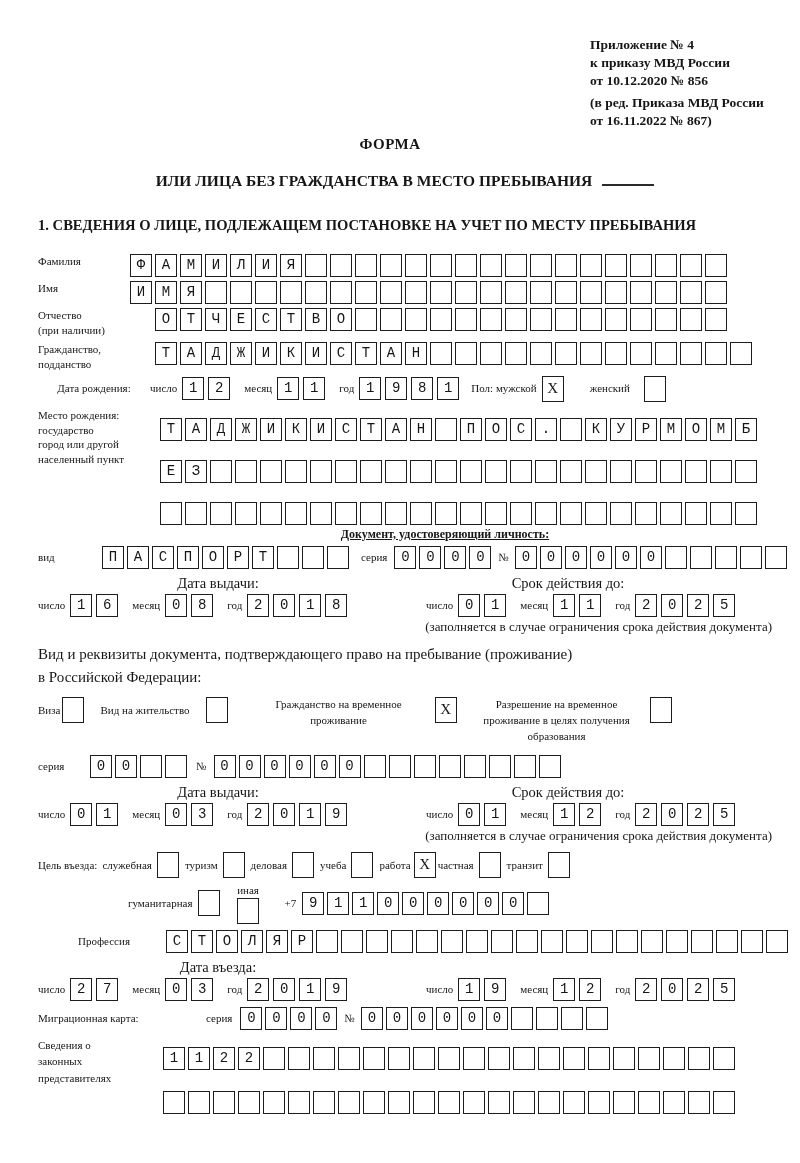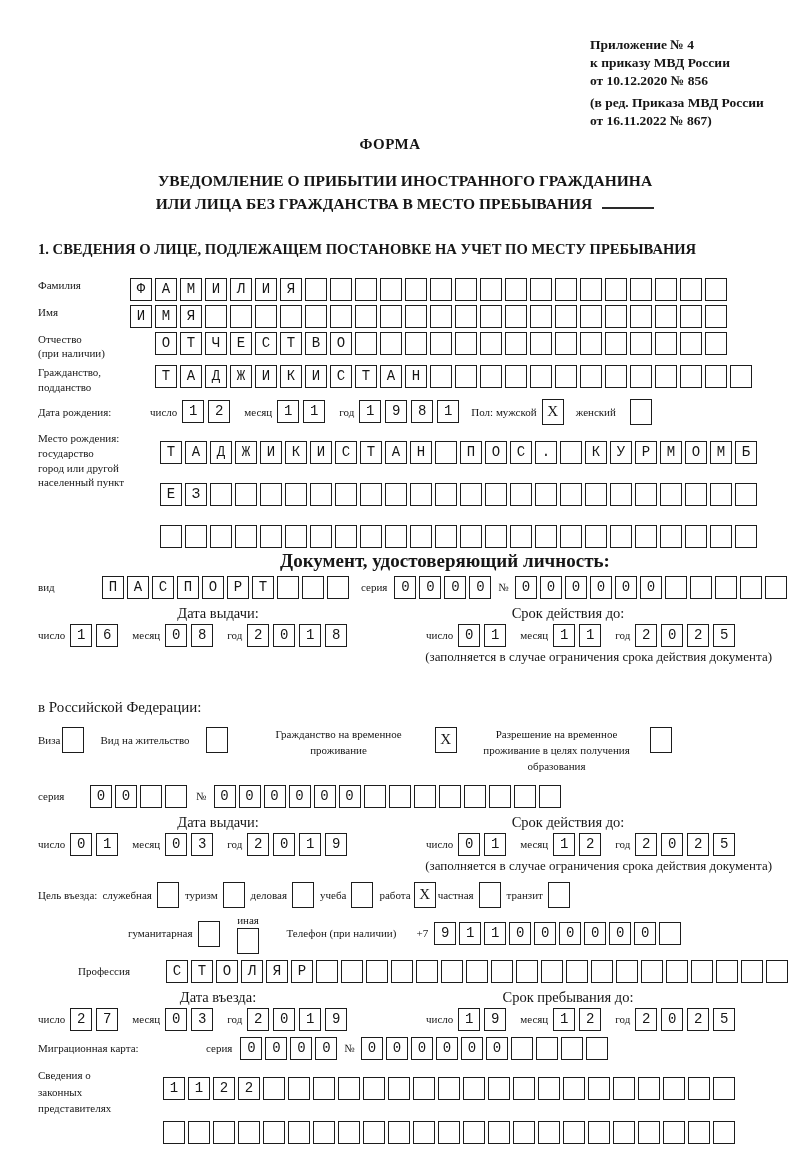--- a/index.html
+++ b/index.html
@@ -29,42 +29,41 @@
   .dg{display:inline-flex;align-items:center;}
   .dg .lbl{margin-right:5px;}
   .dg .cell{margin-right:4px;}
   .dg .gap{width:10px;display:inline-block;}
   .dlabels{display:flex;font-size:14.5px;margin-bottom:2px;}
   .dlabels .l1{width:360px;text-align:center;}
   .dlabels .l2{width:340px;text-align:center;}
   .drow{display:flex;margin-bottom:2px;}
   .drow .left{width:388px;}
   .note{font-size:13px;text-align:right;margin-bottom:8px;}
-  .dochead{font-weight:bold;font-size:19px;text-align:center;padding-left:80px;margin:2px 0 4px 0;}
+  .dochead{font-weight:bold;font-size:12px;text-align:center;padding-left:80px;margin:2px 0 4px 0;text-decoration:underline;}
   .intro{font-size:15px;margin-bottom:8px;line-height:1.55;}
   .opt{display:flex;align-items:center;}
   .optml{display:flex;align-items:flex-start;}
   .optlbl-c{text-align:center;line-height:1.45;}
 </style>
 </head>
 <body>
 
 <div class="page">
 
   <div class="annex">
     <div>Приложение № 4</div>
     <div>к приказу МВД России</div>
     <div>от 10.12.2020 № 856</div>
     <div class="ed">(в ред. Приказа МВД России</div>
     <div>от 16.11.2022 № 867)</div>
   </div>
   <div class="forma">ФОРМА</div>
 
   <div class="title">
-    <div>УВЕДОМЛЕНИЕ О ПРИБЫТИИ ИНОСТРАННОГО ГРАЖДАНИНА</div>
     <div><span>ИЛИ ЛИЦА БЕЗ ГРАЖДАНСТВА В МЕСТО ПРЕБЫВАНИЯ</span><span class="t-underline"></span></div>
   </div>
 
   <div class="sec-heading">1. СВЕДЕНИЯ О ЛИЦЕ, ПОДЛЕЖАЩЕМ ПОСТАНОВКЕ НА УЧЕТ ПО МЕСТУ ПРЕБЫВАНИЯ</div>
 
   <div class="row">
     <span class="lbl w92">Фамилия</span>
     <span class="cells"><span class="cell">Ф</span><span class="cell">А</span><span class="cell">М</span><span class="cell">И</span><span class="cell">Л</span><span class="cell">И</span><span class="cell">Я</span><span class="cell"></span><span class="cell"></span><span class="cell"></span><span class="cell"></span><span class="cell"></span><span class="cell"></span><span class="cell"></span><span class="cell"></span><span class="cell"></span><span class="cell"></span><span class="cell"></span><span class="cell"></span><span class="cell"></span><span class="cell"></span><span class="cell"></span><span class="cell"></span><span class="cell"></span></span>
   </div>
 
@@ -81,34 +80,34 @@
   </div>
 
   <div class="row">
     <span class="lbl w117">
       <span>Гражданство,</span><br><span>подданство</span>
     </span>
     <span class="cells"><span class="cell">Т</span><span class="cell">А</span><span class="cell">Д</span><span class="cell">Ж</span><span class="cell">И</span><span class="cell">К</span><span class="cell">И</span><span class="cell">С</span><span class="cell">Т</span><span class="cell">А</span><span class="cell">Н</span><span class="cell"></span><span class="cell"></span><span class="cell"></span><span class="cell"></span><span class="cell"></span><span class="cell"></span><span class="cell"></span><span class="cell"></span><span class="cell"></span><span class="cell"></span><span class="cell"></span><span class="cell"></span><span class="cell"></span></span>
   </div>
 
   <div class="row" style="align-items:center;margin-bottom:6px;">
-    <span class="lbl" style="width:112px;flex:none;">Дата рождения:</span>
+    <span class="lbl" style="width:112px;flex:none;text-align:center;">Дата рождения:</span>
     <span class="dg">
       <span class="lbl">число</span>
       <span class="cells"><span class="cell">1</span><span class="cell">2</span></span>
         <span class="gap"></span>
       <span class="lbl">месяц</span>
       <span class="cells"><span class="cell">1</span><span class="cell">1</span></span>
         <span class="gap"></span>
       <span class="lbl">год</span>
       <span class="cells"><span class="cell">1</span><span class="cell">9</span><span class="cell">8</span><span class="cell">1</span></span>
     </span>
     <span class="lbl" style="margin-left:8px;"><span>Пол:</span> <span>мужской</span></span>
     <span class="cbx">X</span>
-    <span class="lbl" style="margin-left:6px;">женский</span>
+    <span class="lbl" style="margin-left:20px;">женский</span>
     <span class="cbx" style="margin-left:14px;"></span>
   </div>
 
   <div class="row" style="margin-bottom:2px;">
     <span class="lbl w122">
       <span>Место рождения:</span><br>
       <span>государство</span><br>
       <span>город или другой</span><br>
       <span>населенный пункт</span>
     </span>
@@ -152,21 +151,21 @@
       <span class="lbl">месяц</span>
       <span class="cells"><span class="cell">1</span><span class="cell">1</span></span>
         <span class="gap"></span>
       <span class="lbl">год</span>
       <span class="cells"><span class="cell">2</span><span class="cell">0</span><span class="cell">2</span><span class="cell">5</span></span>
     </span>
   </div>
   <div class="note">(заполняется в случае ограничения срока действия документа)</div>
 
   <div class="intro">
-    <br><span>в Российской Федерации:</span>
+    <span>Вид и реквизиты документа, подтверждающего право на пребывание (проживание)</span><br><span>в Российской Федерации:</span>
   </div>
 
   <div class="row" style="margin-bottom:10px;">
     <span class="opt">
       <span class="lbl">Виза</span>
       <span class="cbx" style="margin-left:2px;"></span>
     </span>
     <span class="opt" style="margin-left:10px;justify-content:flex-end;">
       <span class="lbl">Вид на жительство</span>
       <span class="cbx" style="margin-left:16px;"></span>
@@ -250,33 +249,31 @@
 
   <div class="row" style="align-items:center;margin-left:90px;margin-bottom:6px;">
     <span class="opt">
       <span class="lbl">гуманитарная</span>
       <span class="cbx"></span>
     </span>
     <span class="opt" style="margin-left:6px;flex-direction:column;">
       <span class="lbl">иная</span>
       <span class="cbx"></span>
     </span>
-    <span class="lbl" style="margin-left:22px;">Телефон (при наличии)</span>
     <span class="lbl" style="margin:0 6px 0 20px;">+7</span>
     <span class="cells"><span class="cell">9</span><span class="cell">1</span><span class="cell">1</span><span class="cell">0</span><span class="cell">0</span><span class="cell">0</span><span class="cell">0</span><span class="cell">0</span><span class="cell">0</span><span class="cell"></span></span>
   </div>
 
   <div class="row" style="align-items:center;margin-bottom:6px;">
     <span class="lbl" style="width:88px;flex:none;margin-left:40px;">Профессия</span>
     <span class="cells"><span class="cell">С</span><span class="cell">Т</span><span class="cell">О</span><span class="cell">Л</span><span class="cell">Я</span><span class="cell">Р</span><span class="cell"></span><span class="cell"></span><span class="cell"></span><span class="cell"></span><span class="cell"></span><span class="cell"></span><span class="cell"></span><span class="cell"></span><span class="cell"></span><span class="cell"></span><span class="cell"></span><span class="cell"></span><span class="cell"></span><span class="cell"></span><span class="cell"></span><span class="cell"></span><span class="cell"></span><span class="cell"></span><span class="cell"></span></span>
   </div>
 
   <div class="dlabels">
     <span class="l1">Дата въезда:</span>
-    <span class="l2">Срок пребывания до:</span>
   </div>
   <div class="drow" style="margin-bottom:6px;">
     <span class="left dg">
       <span class="lbl">число</span>
       <span class="cells"><span class="cell">2</span><span class="cell">7</span></span>
         <span class="gap"></span>
       <span class="lbl">месяц</span>
       <span class="cells"><span class="cell">0</span><span class="cell">3</span></span>
         <span class="gap"></span>
       <span class="lbl">год</span>

